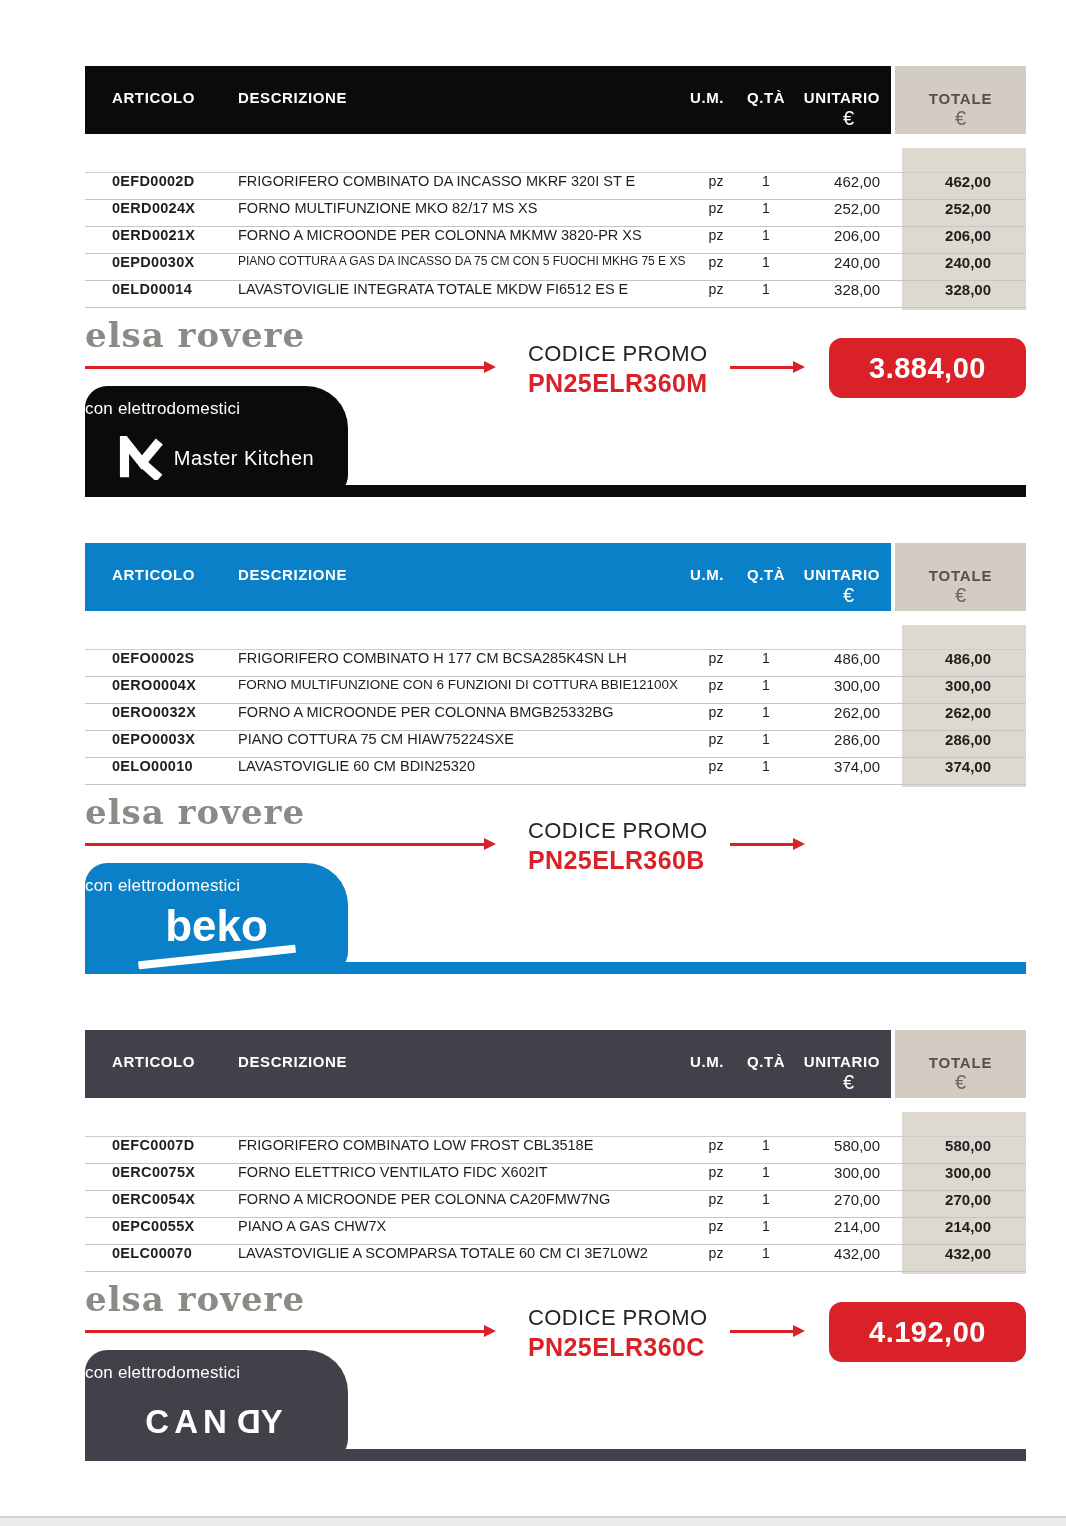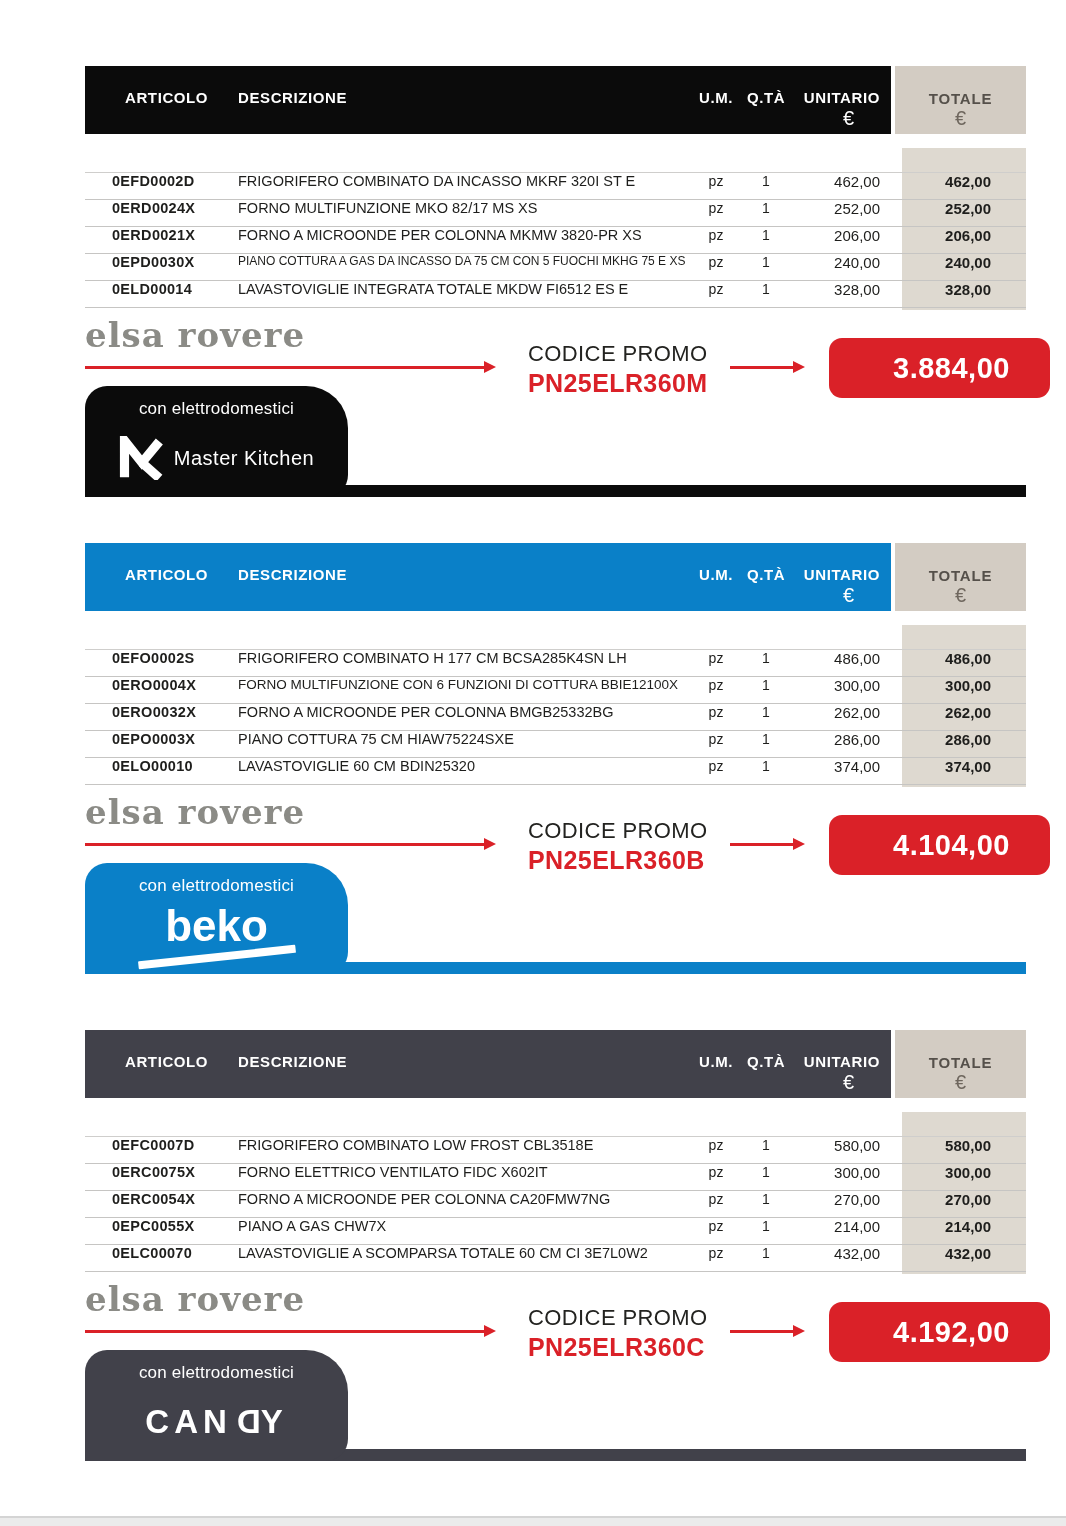--- a/index.html
+++ b/index.html
@@ -12,23 +12,23 @@
 
   
   .promo-section{position:relative;width:941px;height:431px;margin-left:85px;}
   .promo-section.gap-sm{margin-bottom:46px;}
   .promo-section.gap-lg{margin-bottom:56px;}
 
   
   .t-header{position:absolute;top:0;left:0;width:941px;height:68px;display:flex;gap:4px;}
   .t-header-main{width:813px;height:68px;background:var(--accent,#0b0b0b);display:flex;color:#fff;box-sizing:border-box;}
   .hc{padding-top:23px;font-size:15px;font-weight:700;letter-spacing:0.6px;box-sizing:border-box;white-space:nowrap;}
-  .hc-code{width:153px;padding-left:40px;}
+  .hc-code{width:153px;padding-left:27px;}
   .hc-desc{width:452px;}
-  .hc-um{width:52px;text-align:center;}
+  .hc-um{width:52px;}
   .hc-qty{width:48px;text-align:center;}
   .hc-unit{width:90px;text-align:right;display:flex;flex-direction:column;align-items:flex-end;}
   .hc-unit .euro{font-weight:400;font-size:20px;letter-spacing:0;padding-right:26px;margin-top:1px;}
   .t-header-total{width:132px;height:68px;background:#d3ccc3;display:flex;flex-direction:column;align-items:center;justify-content:center;color:#55504a;box-sizing:border-box;padding-top:20px;}
   .t-header-total .label{font-size:15px;font-weight:700;letter-spacing:0.8px;}
   .t-header-total .euro{font-weight:400;font-size:20px;color:#6f675e;margin-top:0px;}
 
   
   .t-body{position:absolute;top:82px;left:0;width:941px;height:162px;padding-top:24px;box-sizing:border-box;}
   .t-body::before{content:'';position:absolute;left:817px;top:0;width:124px;height:100%;background:#ded9d0;z-index:0;}
@@ -46,26 +46,26 @@
   .elsa{position:absolute;top:252px;left:0;font-family:"DejaVu Serif", serif;font-weight:600;font-size:34px;line-height:1;color:#8b8b86;letter-spacing:1px;}
   .arrow{position:absolute;height:3px;background:#da2128;}
   .arrow::after{content:'';position:absolute;right:-11px;top:-5px;width:0;height:0;
     border-left:12px solid #da2128;border-top:6.5px solid transparent;border-bottom:6.5px solid transparent;}
   .arrow-1{top:300px;left:0;width:400px;}
   .arrow-2{top:300px;left:645px;width:64px;}
   .promo-block{position:absolute;left:443px;top:276px;}
   .promo-label{font-size:22px;color:#232320;letter-spacing:0.4px;line-height:1.1;}
   .promo-code{font-size:25px;font-weight:700;color:#da2128;margin-top:4px;letter-spacing:0.4px;line-height:1.1;}
   .total-badge{position:absolute;left:744px;top:272px;width:197px;height:60px;background:#da2128;border-radius:13px;
-    color:#fff;font-weight:700;font-size:29px;letter-spacing:0.5px;display:flex;align-items:center;justify-content:center;padding-left:24px;}
+    color:#fff;font-weight:700;font-size:29px;letter-spacing:0.5px;display:flex;align-items:center;justify-content:center;}
 
   
   .brand-bar{position:absolute;left:0;top:419px;width:941px;height:12px;background:var(--accent,#0b0b0b);z-index:0;}
   .brand-card{position:absolute;left:0;top:320px;width:263px;height:111px;background:var(--accent,#0b0b0b);
-    border-radius:22px 42px 22px 0;color:#fff;display:flex;flex-direction:column;align-items:center;z-index:1;box-sizing:border-box;}
+    border-radius:22px 42px 22px 0;color:#fff;display:flex;flex-direction:column;z-index:1;box-sizing:border-box;}
   .tagline{margin-top:13px;font-size:17px;letter-spacing:0.2px;}
   .brand-logo{flex:1;display:flex;align-items:center;justify-content:center;width:100%;}
   .logo-mk{gap:11px;font-size:20px;letter-spacing:0.5px;}
   .mk-mono{display:block;}
   .logo-beko{flex-direction:column;margin-top:-4px;}
   .beko-text{font-size:44px;font-weight:700;line-height:0.95;}
   .beko-underline{width:158px;height:8px;background:#fff;transform:rotate(-6deg);margin-top:7px;border-radius:1px;}
   .logo-candy{font-size:33px;font-weight:700;letter-spacing:5px;}
   .mirrored{display:inline-block;transform:scaleX(-1);}
 
@@ -226,21 +226,20 @@
           <div class="c c-total">374,00</div>
         </div>
       </div>
     <div class="elsa">elsa rovere</div>
     <div class="arrow arrow-1"></div>
     <div class="promo-block">
       <div class="promo-label">CODICE PROMO</div>
       <div class="promo-code">PN25ELR360B</div>
     </div>
     <div class="arrow arrow-2"></div>
-    <div class="total-badge">4.104,00</div>
     <div class="brand-bar"></div>
     <div class="brand-card">
       <div class="tagline">con elettrodomestici</div>
       <div class="brand-logo logo-beko">
         <span class="beko-text">beko</span>
         <span class="beko-underline"></span>
       </div>
     </div>
   </section>
 

